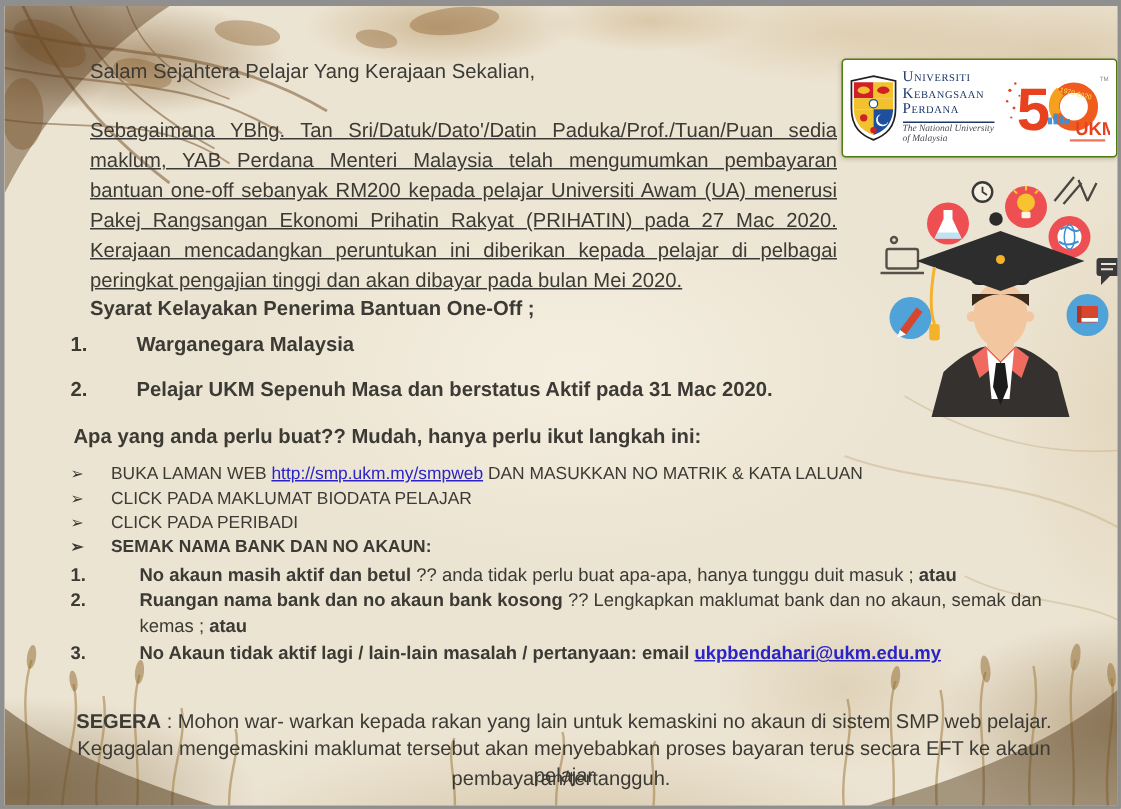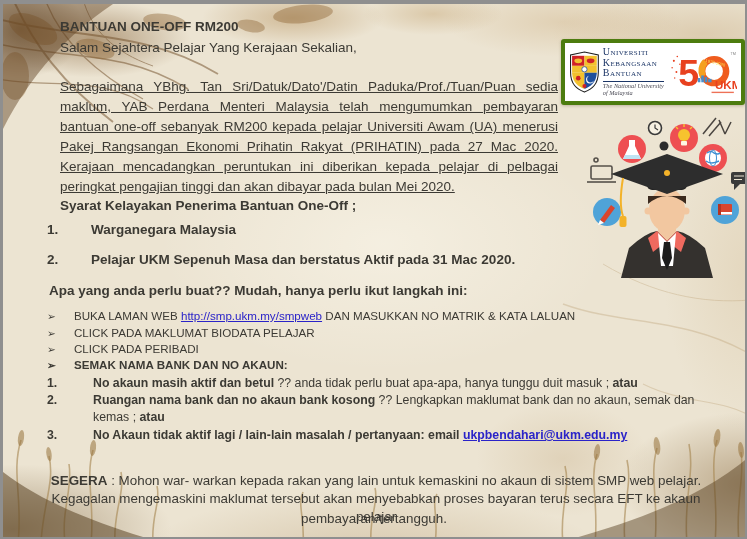--- a/index.html
+++ b/index.html
@@ -40,21 +40,21 @@
   .bullrow{left:44px;display:flex;font-size:11.6px;line-height:14px;}
   .bullrow .arr{width:27px;flex:0 0 27px;font-size:10.5px;}
   .acctrow{left:44px;display:flex;font-size:12.3px;line-height:17px;}
   .acctrow .num{width:26px;flex:0 0 26px;font-weight:bold;}
   .acctrow .txt{width:632px;padding-left:20px;}
   .urgent{left:43px;top:468px;width:660px;text-align:center;font-size:13.4px;line-height:18px;}
   .urgtail{left:0;top:507px;width:100%;text-align:center;font-size:13.4px;}
   
   .logocard{
     position:absolute;left:558px;top:35px;width:184px;height:66px;z-index:2;
-    background:#fff;border:4px solid #4d7c0f;border-radius:3px;
+    background:#fff;border:1px solid #4d7c0f;border-radius:3px;
     box-shadow:0 1px 3px rgba(60,40,10,.25);
     display:flex;align-items:center;padding:3px 4px;box-sizing:border-box;gap:3px;
   }
   .uniname{font-family:"Liberation Serif",serif;color:#1c3667;font-variant:small-caps;
     font-size:10px;line-height:10.5px;letter-spacing:.4px;white-space:nowrap;}
   .unisub{font-family:"Liberation Serif",serif;font-style:italic;color:#4a4a55;
     font-size:6.3px;line-height:6.8px;border-top:1px solid #1c3667;margin-top:2px;padding-top:1px;white-space:nowrap;}
 </style>
 </head>
 <body>
@@ -131,21 +131,21 @@
       <circle cx="20" cy="24.5" r="3.4" fill="#ffffff" stroke="#1e4f9c" stroke-width="1"></circle>
       <path d="M4,29 L20,29 L20,50 C12,47 5,42 4,30 Z" fill="#f2c12e"></path>
       <path d="M36,29 L20,29 L20,50 C28,47 35,42 36,30 Z" fill="#1e4f9c"></path>
       <circle cx="12" cy="36" r="3" fill="#cf2127"></circle>
       <path d="M26,33 a4.5,4.5 0 1,0 6,6 a5,5 0 1,1 -6,-6" fill="#ffffff"></path>
       <circle cx="20" cy="46" r="2.6" fill="#cf2127"></circle>
     </svg>
     <div>
       <div class="uniname">Universiti</div>
       <div class="uniname">Kebangsaan</div>
-      <div class="uniname">Bantuan</div>
+      <div class="uniname">Perdana</div>
       <div class="unisub">The National University</div>
       <div class="unisub" style="border-top:none;margin-top:0;padding-top:0;">of Malaysia</div>
     </div>
     <svg width="82" height="58" viewBox="0 0 82 58">
       <g fill="#e8411f">
         <circle cx="8" cy="16" r="1.2"></circle>
           <circle cx="12" cy="11" r="0.9"></circle>
           <circle cx="6" cy="24" r="0.9"></circle>
         <circle cx="11" cy="29" r="1.1"></circle>
           <circle cx="15" cy="20" r="0.8"></circle>
@@ -230,21 +230,20 @@
       <rect x="62" y="58" width="40" height="16" rx="5" fill="#262626"></rect>
       <polygon points="82,38 138,58 82,78 26,58" fill="#2d2d2d"></polygon>
       <path d="M38,62 C35,80 35,92 38,100" stroke="#f3b229" stroke-width="2" fill="none"></path>
       <rect x="34.5" y="100" width="7" height="11" rx="2" fill="#f3b229"></rect>
       <circle cx="82" cy="57" r="3" fill="#f3b229"></circle>
     </g>
   </svg>
 
   <div class="content">
 
-    <div class="abs title">BANTUAN ONE-OFF RM200</div>
     <div class="abs greet">Salam Sejahtera Pelajar Yang Kerajaan Sekalian,</div>
     <div class="abs intro">Sebagaimana YBhg. Tan Sri/Datuk/Dato'/Datin Paduka/Prof./Tuan/Puan sedia maklum, YAB Perdana Menteri Malaysia telah mengumumkan pembayaran bantuan one-off sebanyak RM200 kepada pelajar Universiti Awam (UA) menerusi Pakej Rangsangan Ekonomi Prihatin Rakyat (PRIHATIN) pada 27 Mac 2020. Kerajaan mencadangkan peruntukan ini diberikan kepada pelajar di pelbagai peringkat pengajian tinggi dan akan dibayar pada bulan Mei 2020.</div>
 
     <div class="abs syarat">Syarat Kelayakan Penerima Bantuan One-Off ;</div>
 
     <div class="abs eligrow" style="top:218px;">
       <span class="num">1.</span>
       <span>Warganegara Malaysia</span>
     </div>
     <div class="abs eligrow" style="top:248px;">

